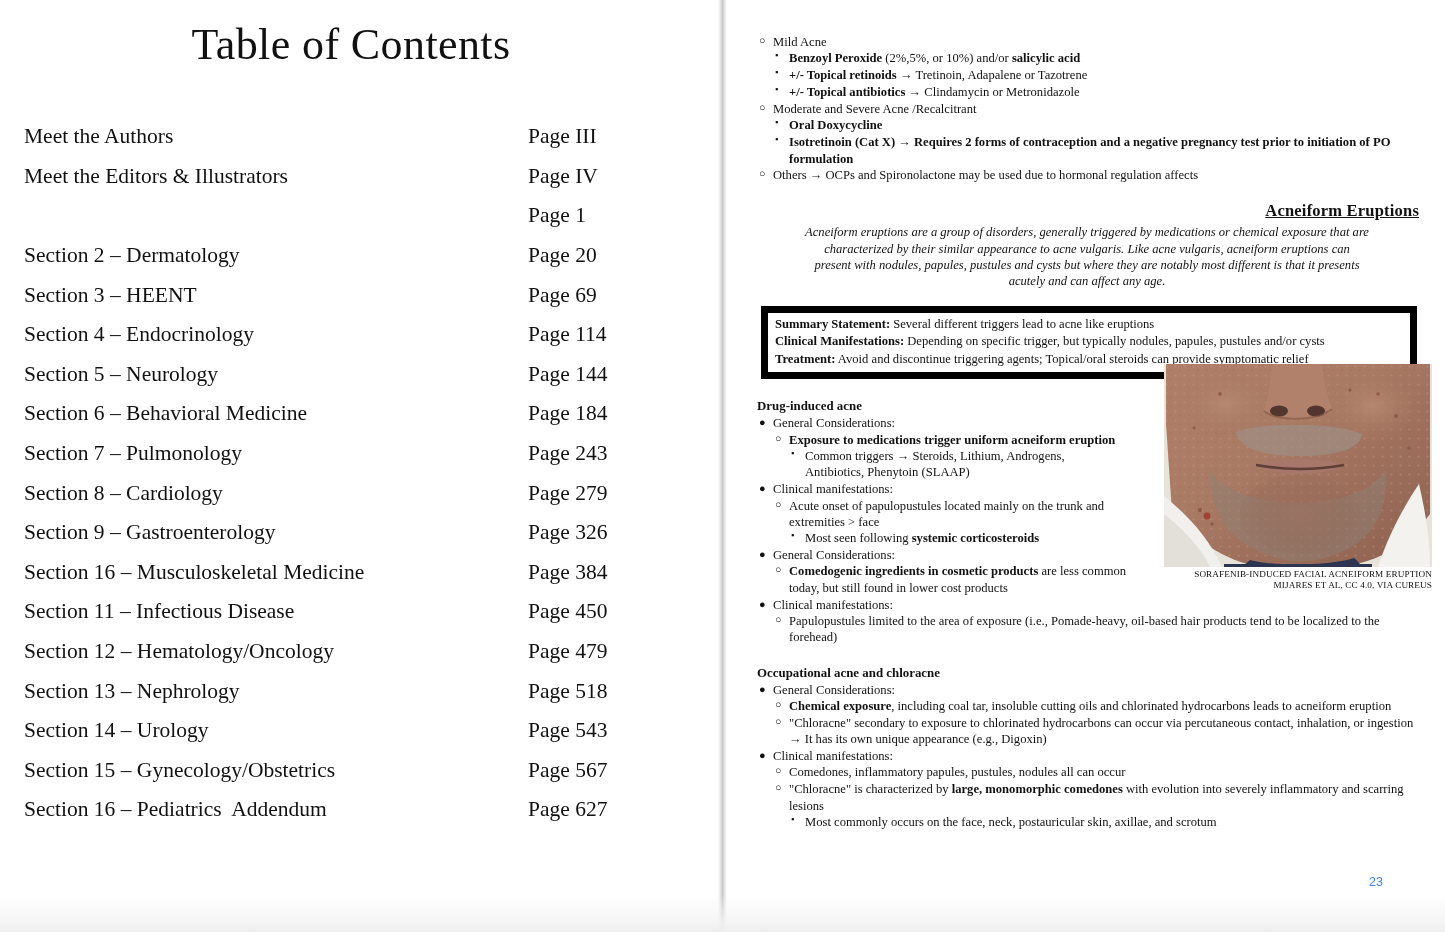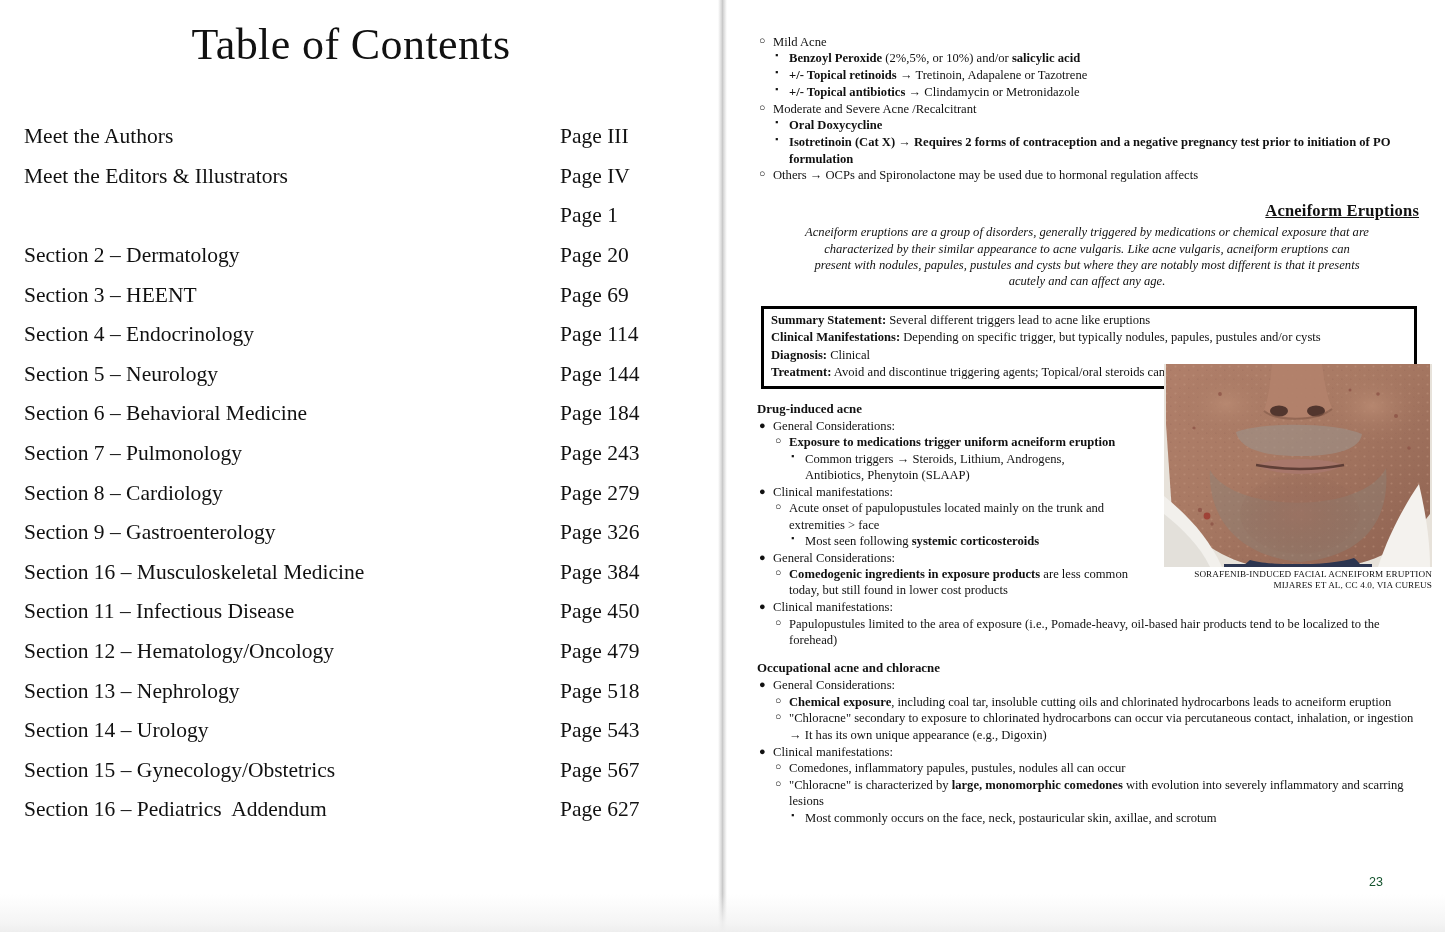--- a/index.html
+++ b/index.html
@@ -55,21 +55,21 @@
   .toc-title {
     text-align: center;
     font-size: 44px;
     line-height: 1.05;
     font-weight: 400;
     margin: 22px 16px 0 0;
     letter-spacing: 0.4px;
   }
   .toc-list {
     margin: 58px 0 0 0;
-    padding: 0 40px 0 24px;
+    padding: 0 72px 0 24px;
   }
   .toc-row {
     display: flex;
     align-items: baseline;
     font-size: 21.5px;
     line-height: 1.0;
     height: 39.6px;
   }
   .toc-label {
     flex: 0 0 auto;
@@ -130,36 +130,36 @@
   .sec-intro {
     font-style: italic;
     text-align: center;
     font-size: 12.6px;
     line-height: 1.30;
     margin: 0 50px 8px 48px;
   }
 
   
   .sum-box {
-    border: 3px solid #000000;
+    border: 7px solid #000000;
     margin: 16px 2px 2px 4px;
     padding: 3px 6px 4px 7px;
     background: #ffffff;
   }
   .sum-line {
     font-size: 12.6px;
     line-height: 1.40;
     white-space: normal;
   }
 
   
   .bhead {
     font-weight: 700;
     font-size: 12.9px;
-    margin: 12px 0 0 0;
+    margin: 19px 0 0 0;
   }
 
   
   .photo-wrap {
     position: absolute;
     right: 13px;
     top: 364px;
     width: 268px;
     z-index: 3;
   }
@@ -184,21 +184,21 @@
   
   .narrow { max-width: 362px; }
   .full { max-width: 100%; }
 
   .pagenum {
     position: absolute;
     right: 62px;
     bottom: 42px;
     font-family: "Liberation Sans", sans-serif;
     font-size: 12.5px;
-    color: #14532d;
+    color: #3b82f6;
   }
 </style>
 </head>
 <body>
 
 <div class="spread">
 
   <div class="page page-left">
     <div class="toc-title">Table of Contents</div>
 
@@ -412,23 +412,20 @@
       <div class="sec-intro">Acneiform eruptions are a group of disorders, generally triggered by medications or chemical exposure that are characterized by their similar appearance to acne vulgaris. Like acne vulgaris, acneiform eruptions can present with nodules, papules, pustules and cysts but where they are notably most different is that it presents acutely and can affect any age.</div>
 
       <div class="sum-box">
         <div class="sum-line">
           <b>Summary Statement:</b><span> Several different triggers lead to acne like eruptions</span>
         </div>
         <div class="sum-line">
           <b>Clinical Manifestations:</b><span> Depending on specific trigger, but typically nodules, papules, pustules and/or cysts</span>
         </div>
         <div class="sum-line">
-          <b>Diagnosis:</b><span>  Clinical</span>
-        </div>
-        <div class="sum-line">
           <b>Treatment:</b><span> Avoid and discontinue triggering agents; Topical/oral steroids can provide symptomatic relief</span>
         </div>
       </div>
 
       <div class="bhead narrow">Drug-induced acne</div>
       <ul class="lv narrow">
         <li class="item">
           <span class="mk mk-disc">●</span>
           <span>General Considerations:</span>
           <ul class="lv ind1">
@@ -462,21 +459,21 @@
         </li>
       </ul>
 
       <ul class="lv">
         <li class="item narrow">
           <span class="mk mk-disc">●</span>
           <span>General Considerations:</span>
           <ul class="lv ind1">
             <li class="item">
               <span class="mk mk-circ">○</span>
-              <b>Comedogenic ingredients in exposure products</b><span> are less common today, but still found in lower cost products</span>
+              <b>Comedogenic ingredients in cosmetic products</b><span> are less common today, but still found in lower cost products</span>
             </li>
           </ul>
         </li>
         <li class="item full">
           <span class="mk mk-disc">●</span>
           <span>Clinical manifestations:</span>
           <ul class="lv ind1">
             <li class="item">
               <span class="mk mk-circ">○</span>
               <span>Papulopustules limited to the area of exposure (i.e., Pomade-heavy, oil-based hair products tend to be localized to the forehead)</span>

